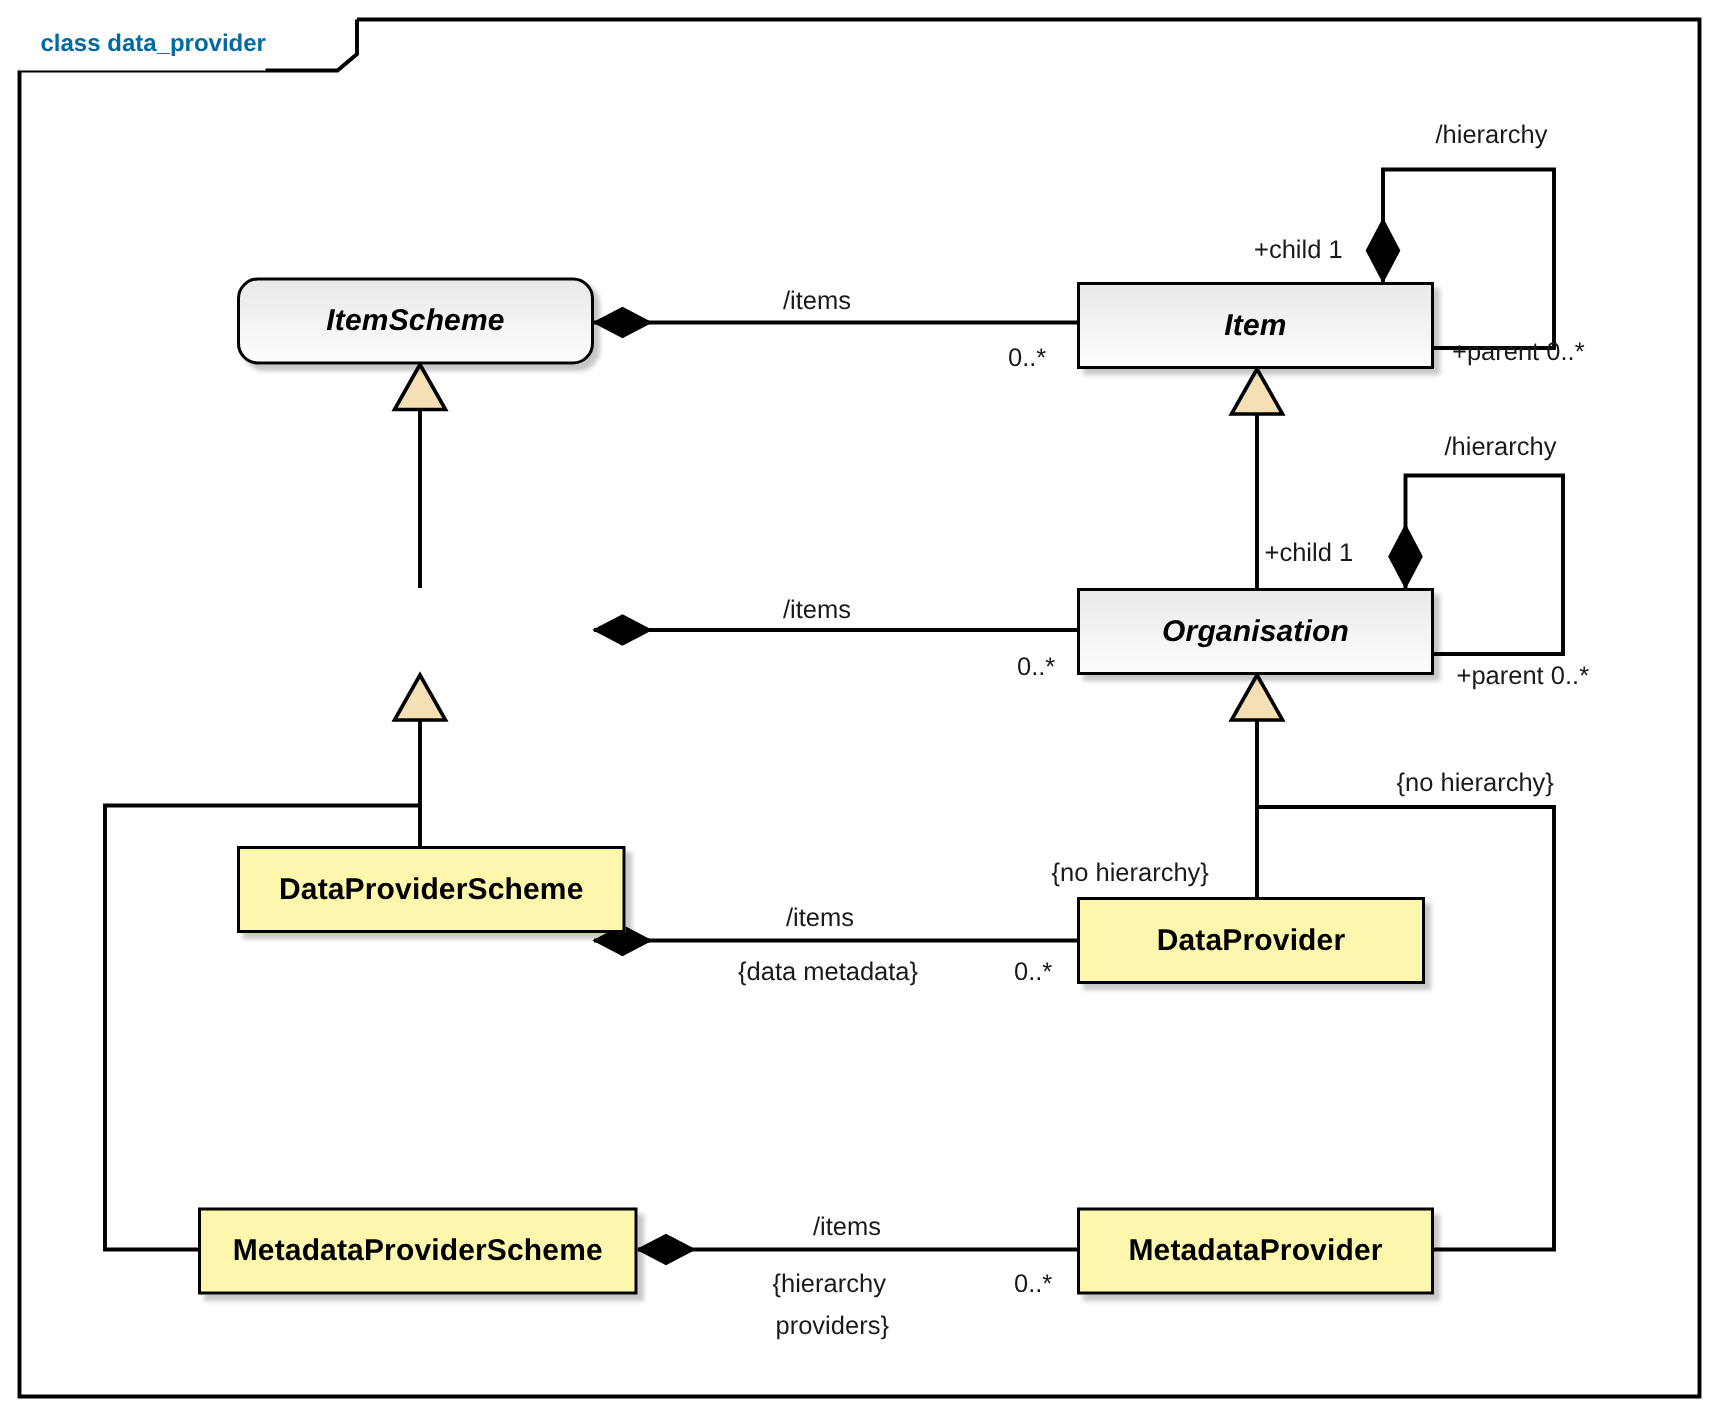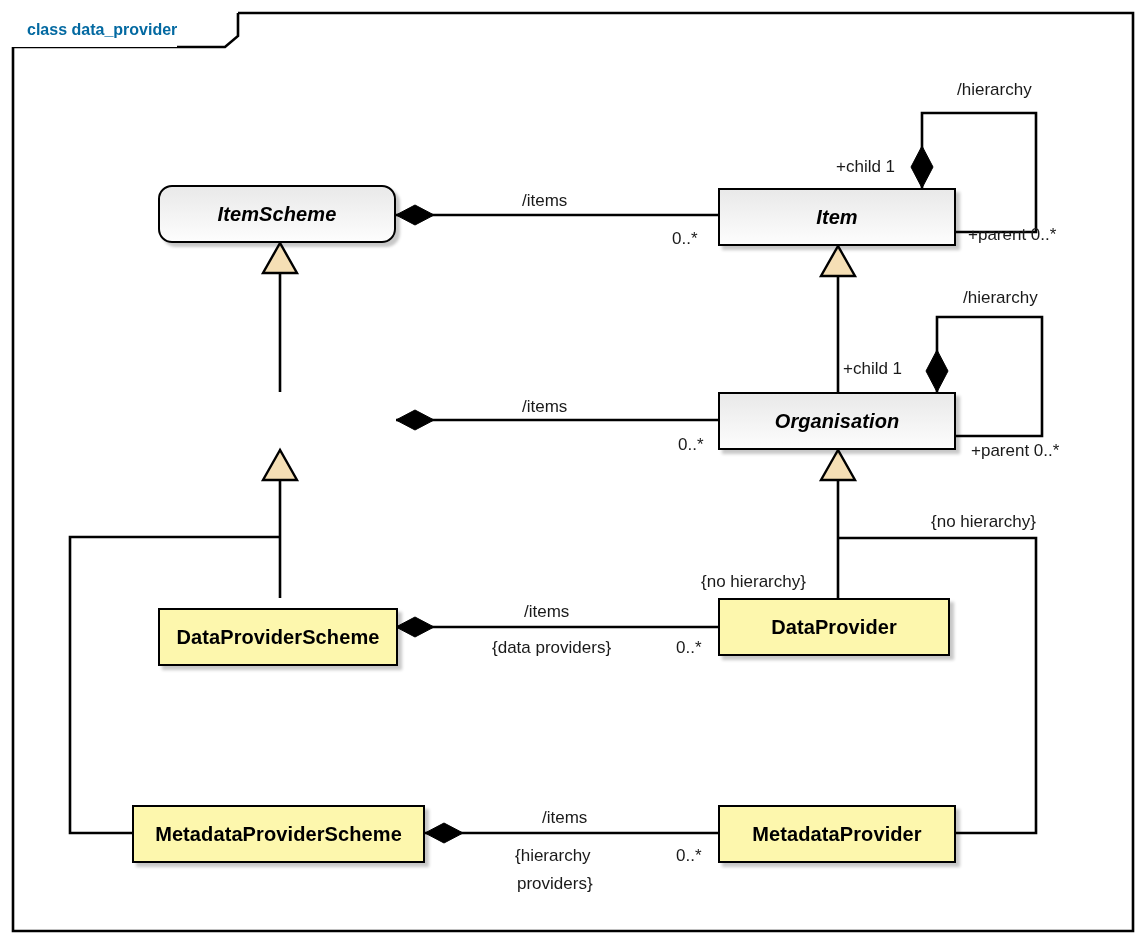--- a/index.html
+++ b/index.html
@@ -105,21 +105,21 @@
 
   <div class="cbox abstract" style="left:718px;top:188px;width:238px;height:58px;">
     <span class="cname">Item</span>
   </div>
 
 
   <div class="cbox abstract" style="left:718px;top:392px;width:238px;height:58px;">
     <span class="cname">Organisation</span>
   </div>
 
-  <div class="cbox concrete" style="left:158px;top:608px;width:240px;height:58px;">
+  <div class="cbox concrete" style="left:158px;top:564px;width:259px;height:58px;">
     <span class="cname">DataProviderScheme</span>
   </div>
 
   <div class="cbox concrete" style="left:718px;top:598px;width:232px;height:58px;">
     <span class="cname">DataProvider</span>
   </div>
 
   <div class="cbox concrete" style="left:132px;top:805px;width:293px;height:58px;">
     <span class="cname">MetadataProviderScheme</span>
   </div>
@@ -138,21 +138,21 @@
   <div class="elabel" style="left:968px;top:224px;">+parent 0..*</div>
 
   <div class="elabel" style="left:522px;top:396px;">/items</div>
   <div class="elabel" style="left:678px;top:434px;">0..*</div>
 
   <div class="elabel" style="left:963px;top:287px;">/hierarchy</div>
   <div class="elabel" style="left:843px;top:358px;">+child 1</div>
   <div class="elabel" style="left:971px;top:440px;">+parent 0..*</div>
 
   <div class="elabel" style="left:524px;top:601px;">/items</div>
-  <div class="elabel" style="left:492px;top:637px;">{data providers}</div>
+  <div class="elabel" style="left:492px;top:637px;">{data metadata}</div>
   <div class="elabel" style="left:676px;top:637px;">0..*</div>
 
   <div class="elabel" style="left:542px;top:807px;">/items</div>
   <div class="elabel" style="left:515px;top:845px;">{hierarchy</div>
   <div class="elabel" style="left:517px;top:873px;">providers}</div>
   <div class="elabel" style="left:676px;top:845px;">0..*</div>
 
   <div class="elabel" style="left:699px;top:571px;background:#fff;padding:0 2px;">{no hierarchy}</div>
   <div class="elabel" style="left:929px;top:511px;background:#fff;padding:0 2px;">{no hierarchy}</div>
 

